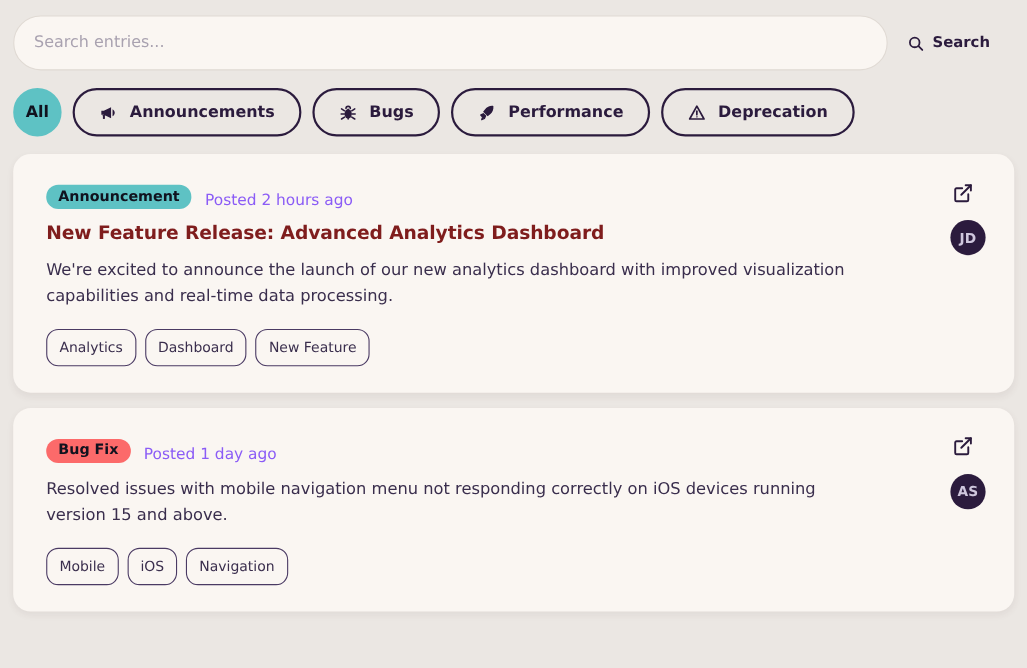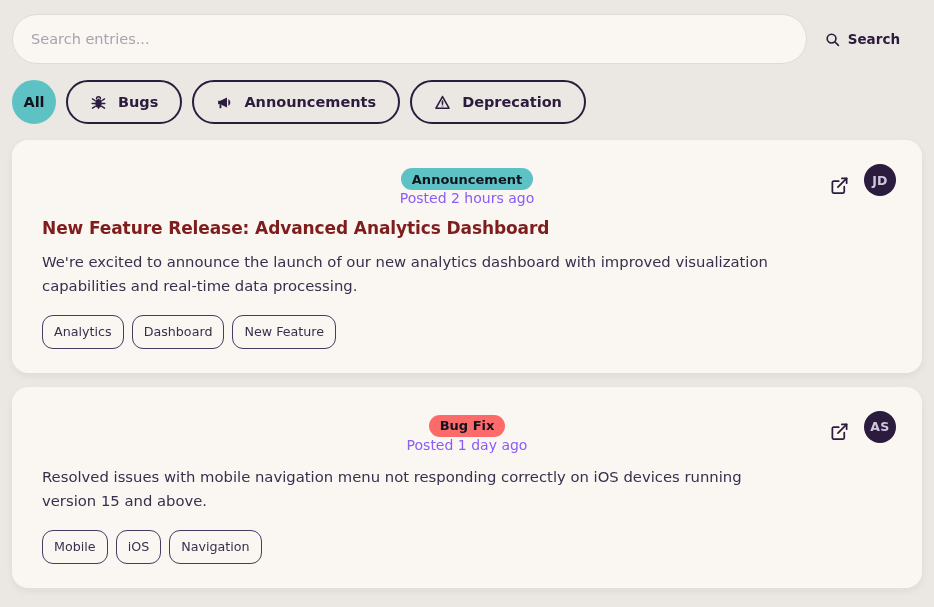--- a/index.html
+++ b/index.html
@@ -114,23 +114,23 @@
     position: relative;
     background: #faf6f2;
     border-radius: 16px;
     padding: 28px 30px 24px 30px;
     margin-bottom: 14px;
     box-shadow: 0 3px 7px rgba(80, 60, 60, 0.07);
   }
 
   .card-head {
     display: flex;
-    align-items: center;
+    align-items: flex-end;
+    gap: 12px;
     margin-bottom: 12px;
-    flex-direction: column;
   }
 
   .badge {
     display: inline-flex;
     align-items: center;
     height: 22px;
     padding: 0 11px;
     border-radius: 11px;
     font-size: 13px;
     font-weight: bold;
@@ -178,22 +178,22 @@
     background: transparent;
     white-space: nowrap;
   }
 
   
   .card-actions {
     position: absolute;
     top: 24px;
     right: 26px;
     display: flex;
-    flex-direction: row;
-    align-items: flex-end;
+    flex-direction: column;
+    align-items: flex-start;
     gap: 14px;
   }
 
   .ext-link {
     display: flex;
     align-items: center;
     justify-content: center;
     width: 22px;
     height: 22px;
     cursor: pointer;
@@ -230,20 +230,30 @@
         </svg>
       </span>
       <span>Search</span>
     </button>
   </div>
 
   <div class="filters">
 
     <button class="pill active">
       <span>All</span>
+    </button>
+
+    <button class="pill">
+      <span class="ico">
+        <svg width="17" height="17" viewBox="0 0 24 24" fill="#2b1b3d">
+          <path d="M3 9.5v5h3.2l9.3 4.6V4.9L6.2 9.5H3zm14.4-2.1v9.2c1.7-.9 2.8-2.6 2.8-4.6s-1.1-3.7-2.8-4.6z"></path>
+          <rect x="5" y="14.5" width="2.6" height="5.5" rx="0.6"></rect>
+        </svg>
+      </span>
+      <span>Announcements</span>
     </button>
 
     <button class="pill">
       <span class="ico">
         <svg width="17" height="17" viewBox="0 0 24 24" fill="none" stroke="#2b1b3d" stroke-width="2" stroke-linecap="round">
           <ellipse cx="12" cy="13.5" rx="4.6" ry="6" fill="#2b1b3d" stroke="none"></ellipse>
           <path d="M9.2 6.6a2.8 2.8 0 0 1 5.6 0"></path>
           <line x1="12" y1="7.5" x2="12" y2="20"></line>
           <line x1="7.4" y1="9.5" x2="3.5" y2="7"></line>
           <line x1="16.6" y1="9.5" x2="20.5" y2="7"></line>
@@ -252,27 +262,27 @@
           <line x1="7.4" y1="17.5" x2="3.5" y2="20"></line>
           <line x1="16.6" y1="17.5" x2="20.5" y2="20"></line>
         </svg>
       </span>
       <span>Bugs</span>
     </button>
 
     <button class="pill">
       <span class="ico">
         <svg width="17" height="17" viewBox="0 0 24 24" fill="#2b1b3d">
-          <path d="M3 9.5v5h3.2l9.3 4.6V4.9L6.2 9.5H3zm14.4-2.1v9.2c1.7-.9 2.8-2.6 2.8-4.6s-1.1-3.7-2.8-4.6z"></path>
-          <rect x="5" y="14.5" width="2.6" height="5.5" rx="0.6"></rect>
-        </svg>
-      </span>
-      <span>Announcements</span>
-    </button>
-
+          <path d="M20.5 3.2c-4.6-.5-8.1 1.2-10.6 4.2l-2.6 3.2 5.9 5.9 3.2-2.6c3-2.5 4.6-6.1 4.1-10.7z"></path>
+          <path d="M7.8 12.3 4.2 14c-.7.3-.8 1.2-.3 1.7l4.2 4.2c.5.5 1.4.4 1.7-.3l1.7-3.6-3.7-3.7z"></path>
+          <path d="M6.2 17.4c-1.1 1.1-1.5 3.5-1.6 4.3 .8-.1 3.2-.5 4.3-1.6l-2.7-2.7z"></path>
+        </svg>
+      </span>
+      <span>Performance</span>
+    </button>
 
     <button class="pill">
       <span class="ico">
         <svg width="17" height="17" viewBox="0 0 24 24" fill="none" stroke="#2b1b3d" stroke-width="2.2" stroke-linejoin="round" stroke-linecap="round">
           <path d="M12 3.6 21.2 20H2.8L12 3.6z"></path>
           <line x1="12" y1="10" x2="12" y2="14.4"></line>
           <circle cx="12" cy="17.2" r="0.2" stroke-width="2"></circle>
         </svg>
       </span>
       <span>Deprecation</span>

